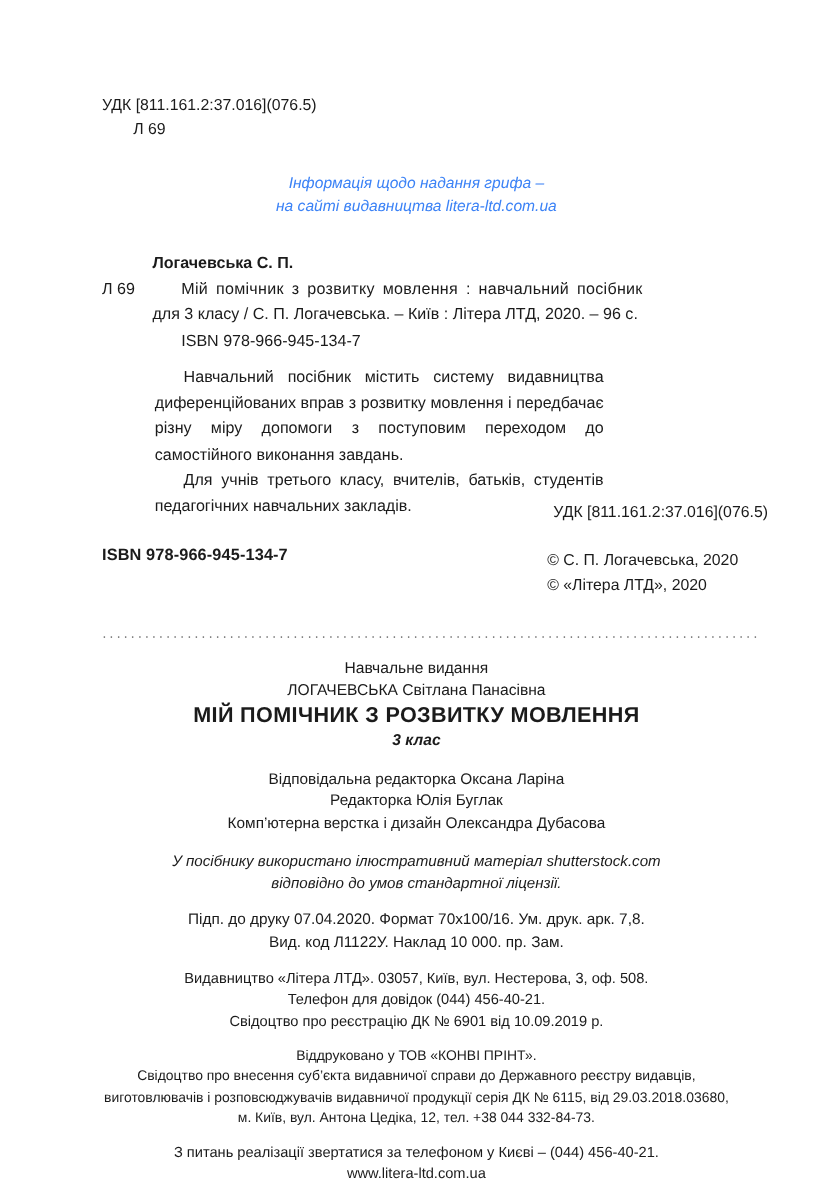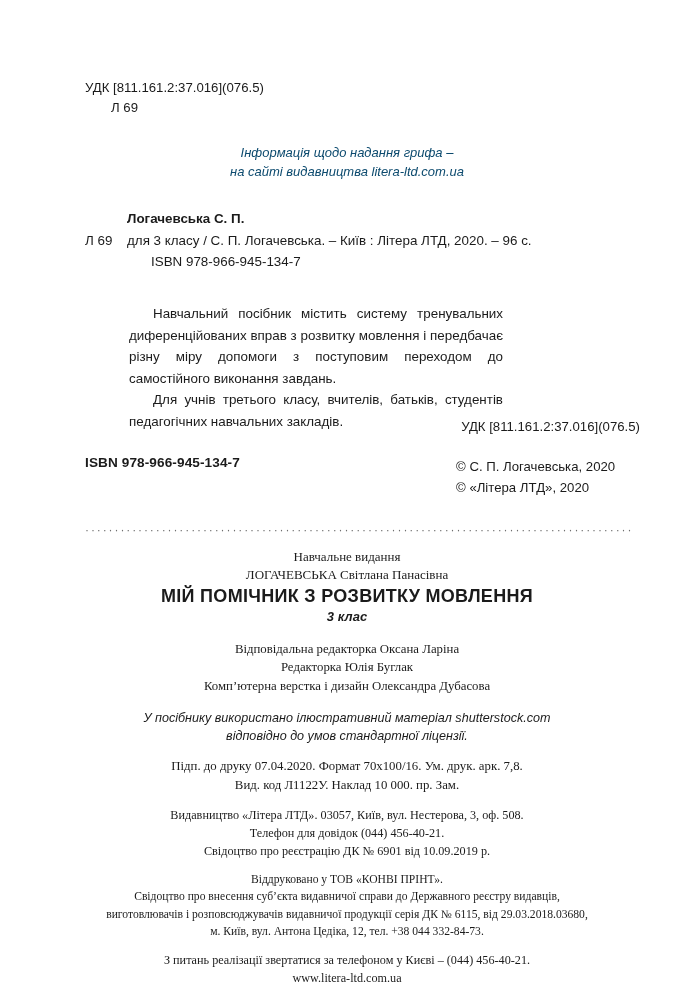--- a/index.html
+++ b/index.html
@@ -36,21 +36,21 @@
   
   .grif-note {
     position: absolute;
     left: 0;
     right: 0;
     top: 143px;
     text-align: center;
     font-style: italic;
     font-size: 13px;
     line-height: 19px;
-    color: #0c4a6e;
+    color: #3b82f6;
   }
 
   
   .biblio {
     position: absolute;
     left: 85px;
     top: 208px;
     width: 540px;
     font-size: 13.4px;
     line-height: 21.5px;
@@ -144,21 +144,20 @@
   .imprint {
     position: absolute;
     left: 0;
     right: 0;
     top: 548px;
     text-align: center;
   }
   .imprint .ln {
     font-size: 12.6px;
     line-height: 18.4px;
-    font-family: Liberation Serif, serif;
   }
   .imprint .series-kind { font-size: 13px; }
   .imprint .author-up { font-size: 13px; }
   .imprint .book-title {
     font-weight: bold;
     font-size: 18px;
     letter-spacing: 0.3px;
     line-height: 22px;
   }
   .imprint .grade {
@@ -199,27 +198,28 @@
 
   <div class="grif-note">
     <div>Інформація щодо надання грифа –</div>
     <div>на сайті видавництва litera-ltd.com.ua</div>
   </div>
 
   <div class="biblio">
     <div class="author">Логачевська С. П.</div>
     <div class="desc-row">
       <span class="sig">Л 69</span>
+      <span class="title-line">Мій помічник з розвитку мовлення : навчальний посібник</span>
     </div>
     <div class="cont-line">для 3 класу / С. П. Логачевська. – Київ : Літера ЛТД, 2020. – 96 с.</div>
     <div class="isbn-line">ISBN 978-966-945-134-7</div>
   </div>
 
   <div class="annotation">
-    <p>Навчальний посібник містить систему тренувальних диференційованих вправ з розвитку мовлення і передбачає різну міру допомоги з поступовим переходом до самостійного виконання завдань.</p>
+    <p>Навчальний посібник містить систему видавництва диференційованих вправ з розвитку мовлення і передбачає різну міру допомоги з поступовим переходом до самостійного виконання завдань.</p>
     <p>Для учнів третього класу, вчителів, батьків, студентів педагогічних навчальних закладів.</p>
   </div>
 
   <div class="udk-right">УДК [811.161.2:37.016](076.5)</div>
 
   <div class="isbn-strong">ISBN 978-966-945-134-7</div>
   <div class="copyright">
     <div>© С. П. Логачевська, 2020</div>
     <div>© «Літера ЛТД», 2020</div>
   </div>

